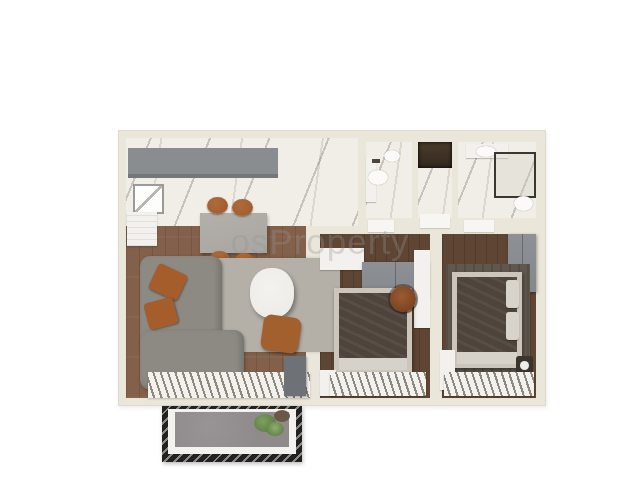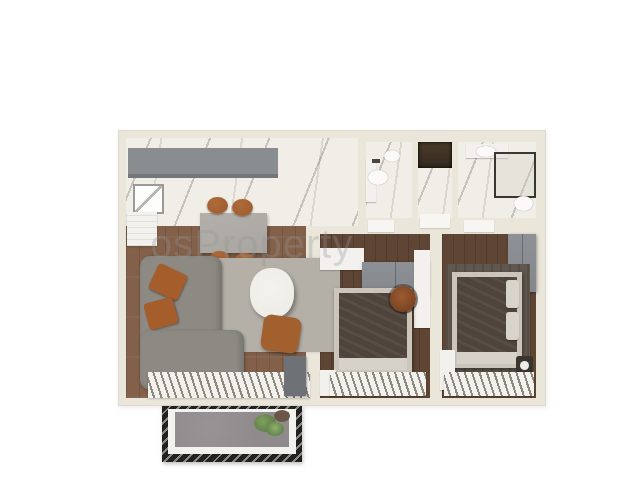--- a/index.html
+++ b/index.html
@@ -84,22 +84,22 @@
   .balcony-ledge{position:absolute;left:6px;top:3px;right:6px;bottom:8px;background:var(--balcony-ledge,#f3f2ef);}
   .balcony-floor{position:absolute;left:13px;top:6px;right:13px;bottom:15px;
     background:
       radial-gradient(circle at 30% 40%, rgba(255,255,255,.08), transparent 60%),
       var(--balcony-floor,#8f8b8d);}
   .plant{border-radius:50%;}
   
   .watermark{
     left:150px;top:222px;width:340px;height:48px;
     color:var(--watermark,rgba(150,150,150,.32));
-    font-size:40px;letter-spacing:1px;white-space:nowrap;
-    z-index:40;pointer-events:none;
+    font-size:35px;letter-spacing:1px;white-space:nowrap;
+    z-index:40;pointer-events:none;text-align:center;
   }
 </style>
 </head>
 <body>
 
 <div class="abs" style="left:0;top:0;width:620px;height:480px;">
 
   <div class="abs plan"></div>
 
   <div class="abs marble" style="left:126px;top:138px;width:232px;height:88px;"></div>

